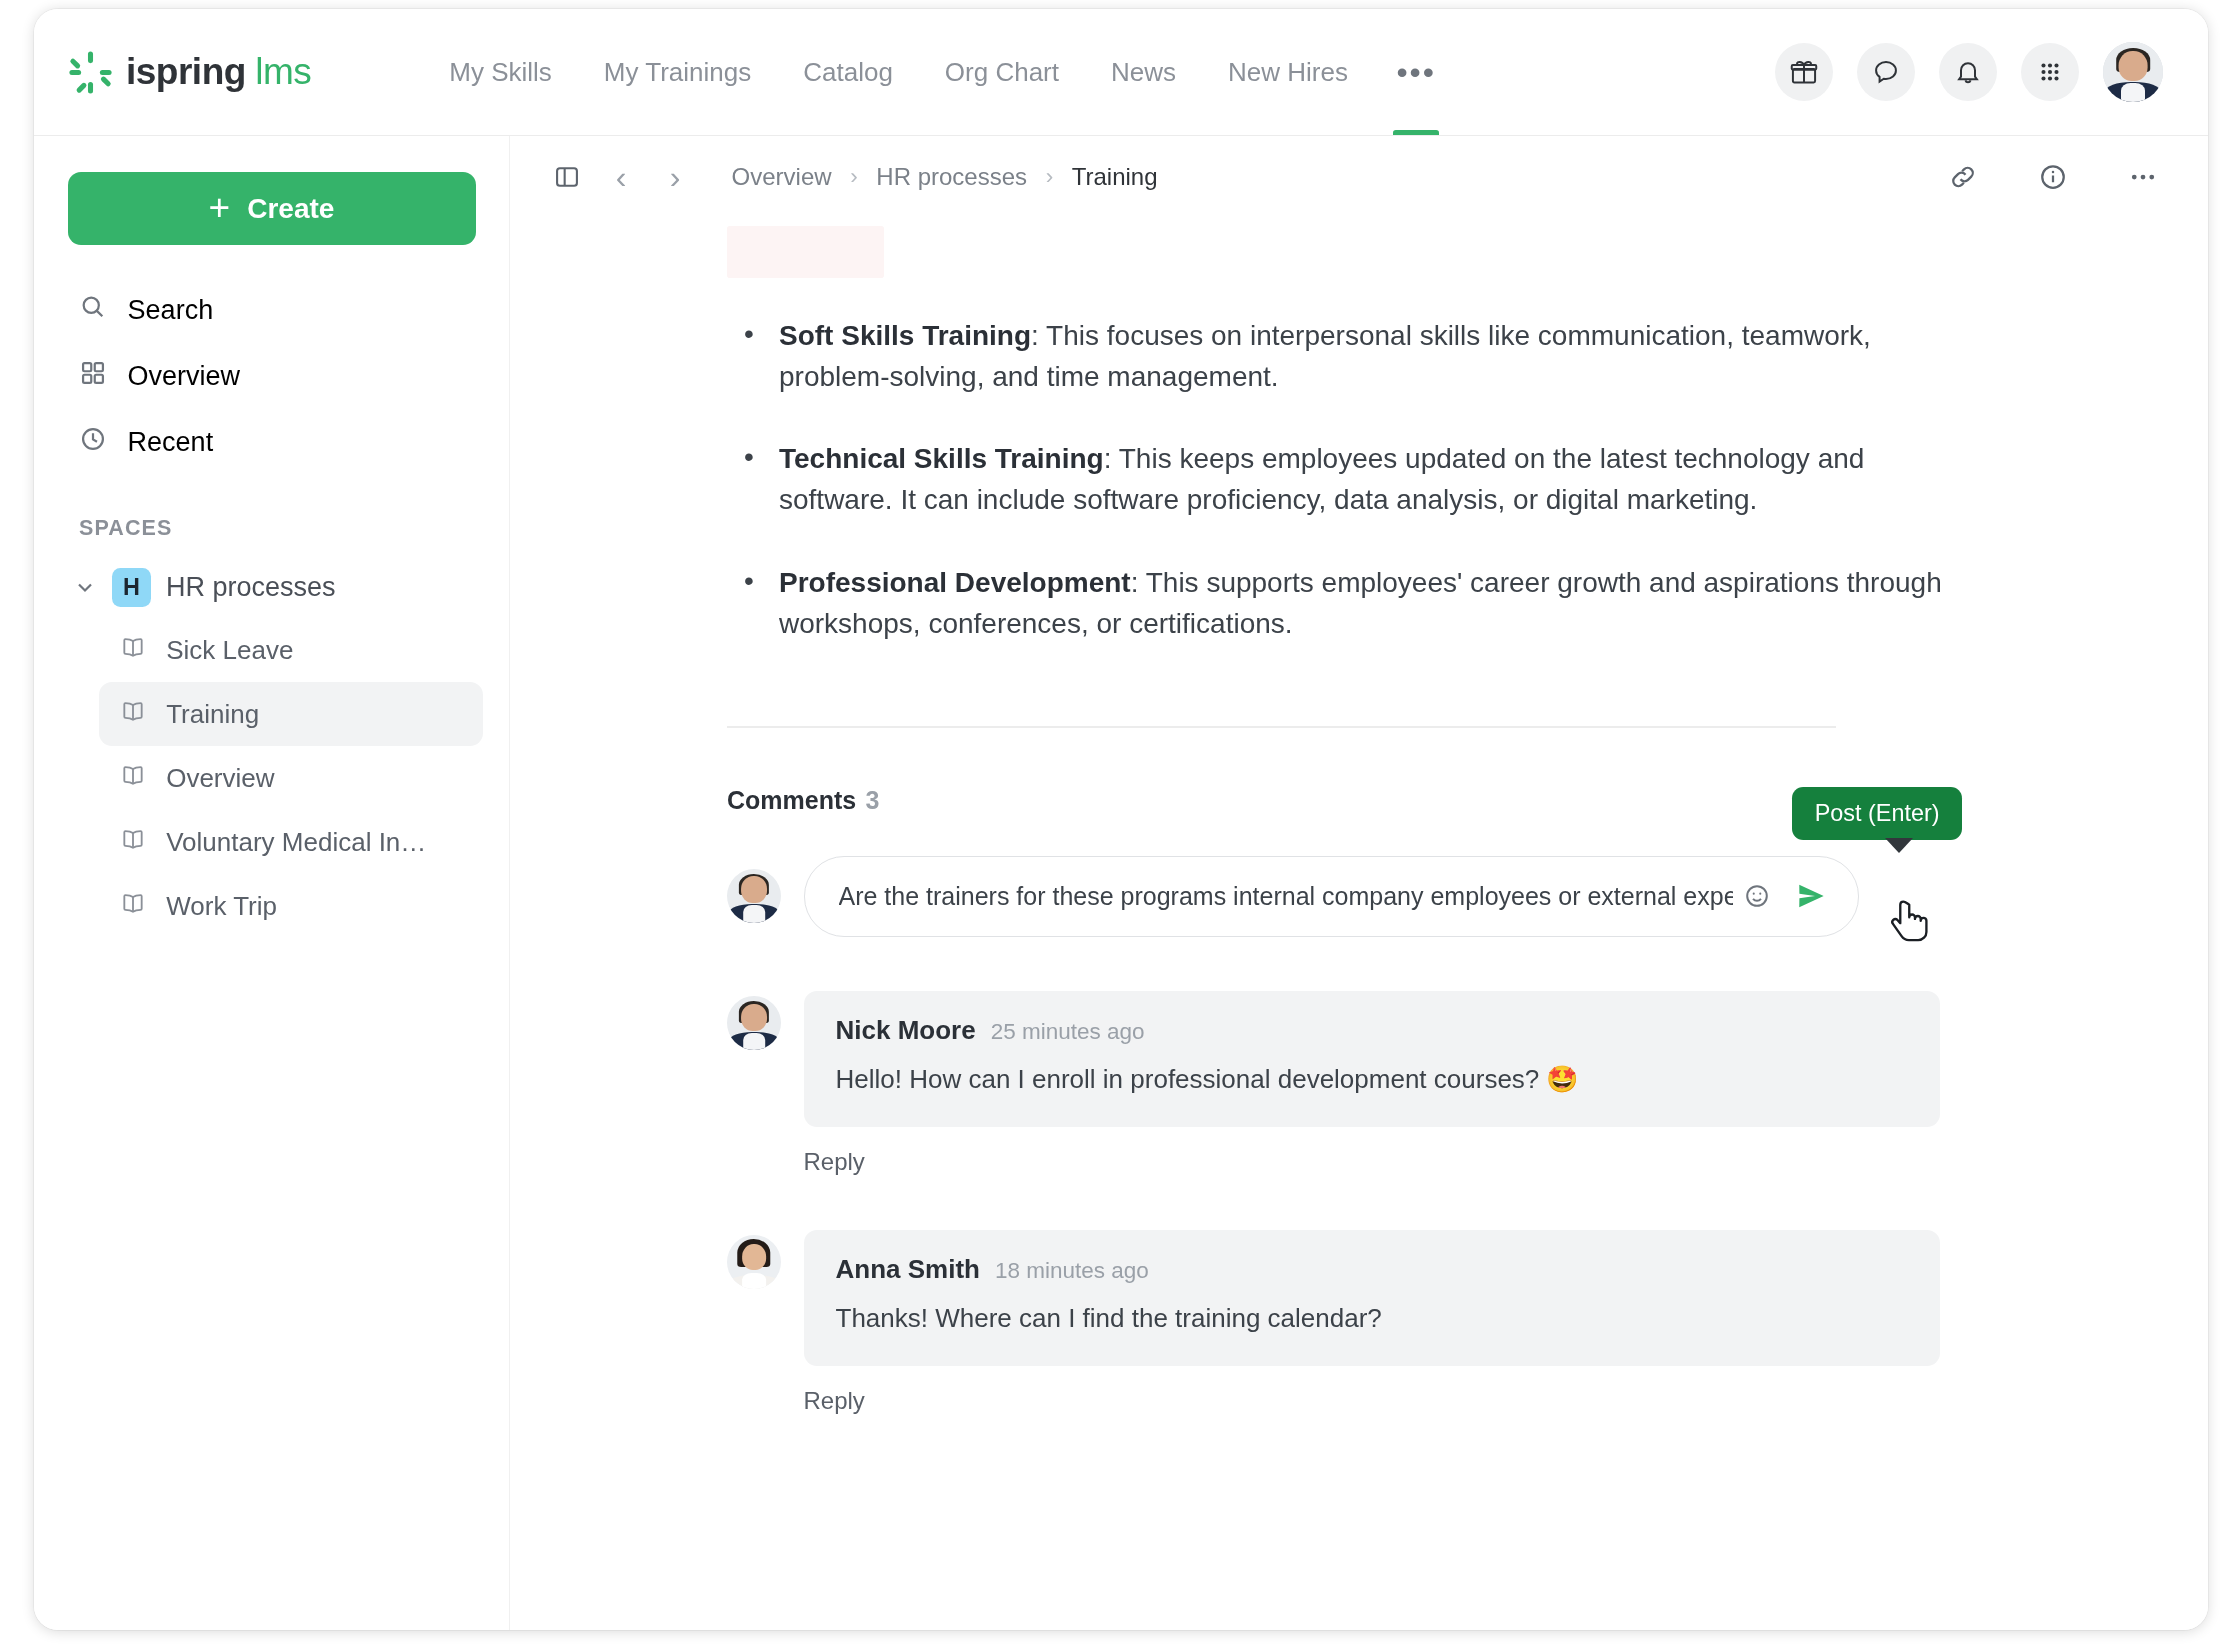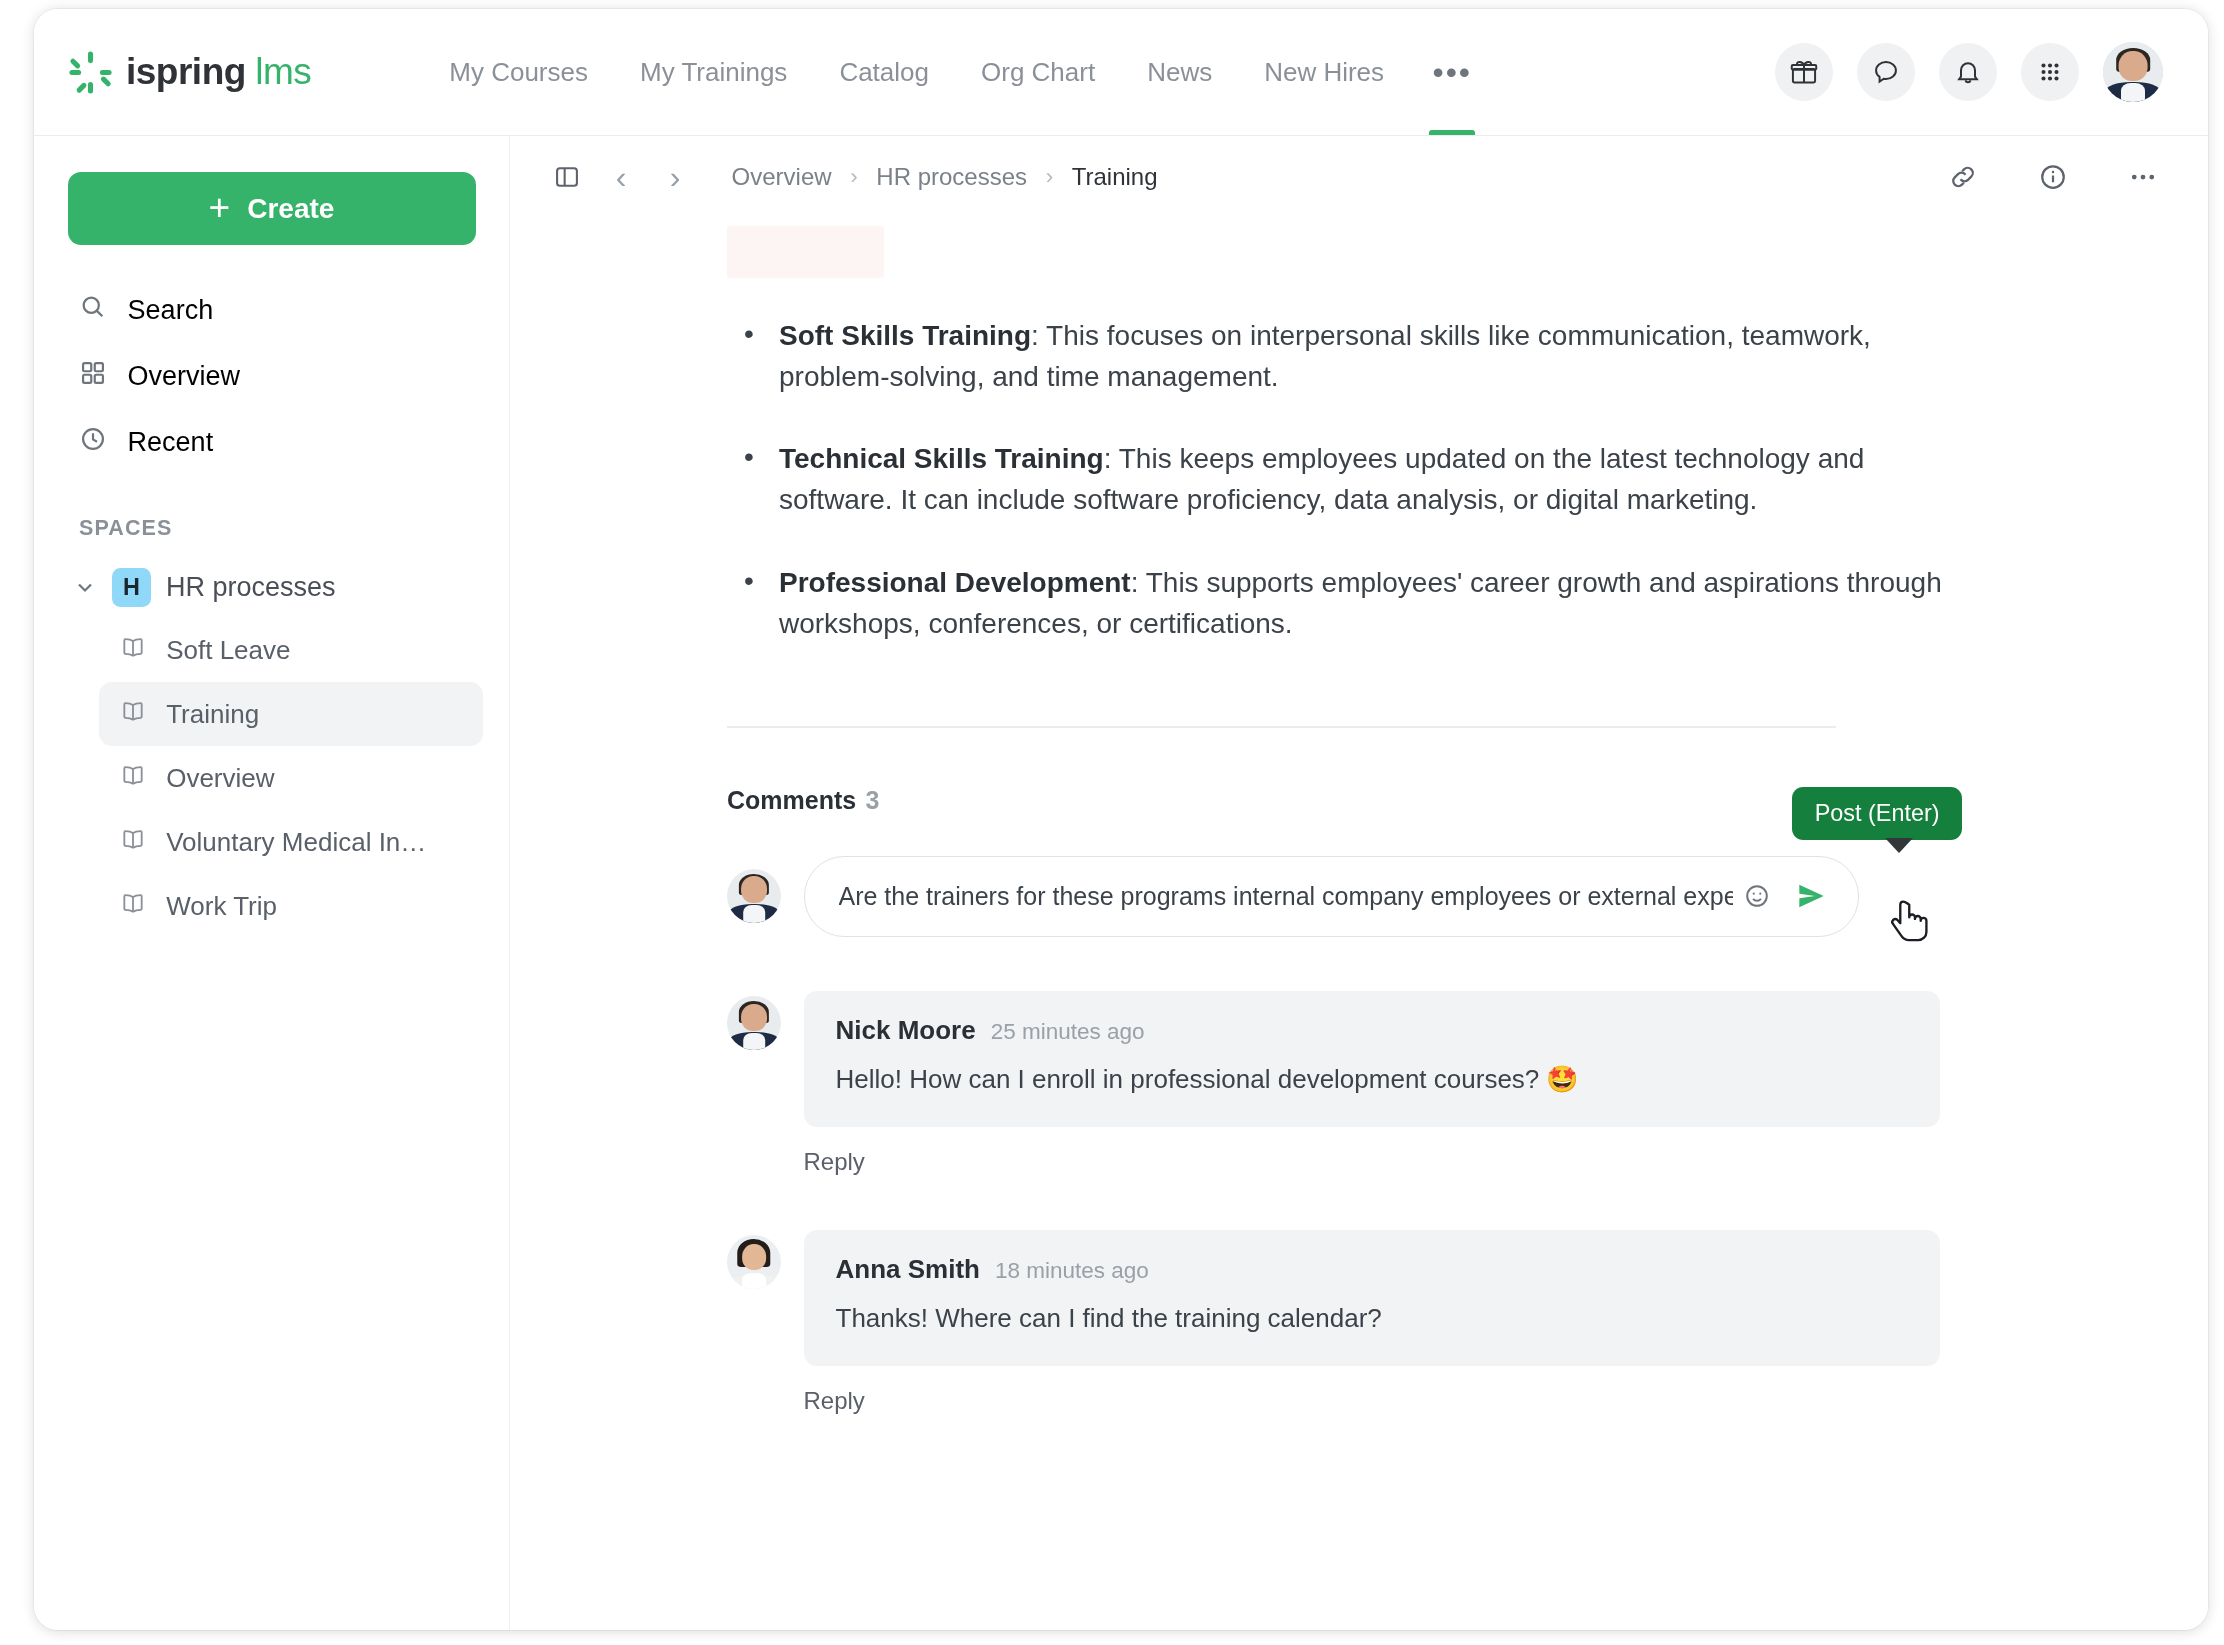--- a/index.html
+++ b/index.html
@@ -247,21 +247,21 @@
             <rect x="27.3" y="5.0" width="12.5" height="5.4" rx="2.7" transform="rotate(-45 33.5 7.7)" opacity="0"></rect>
           </g>
         </svg>
       </span>
       <span class="brand-text">
         <span>ispring</span><span class="lms">lms</span>
       </span>
     </div>
 
     <div class="mainnav">
-      <div class="nav-item">My Courses</div>
+      <div class="nav-item">My Skills</div>
       <div class="nav-item">My Trainings</div>
       <div class="nav-item">Catalog</div>
       <div class="nav-item">Org Chart</div>
       <div class="nav-item">News</div>
       <div class="nav-item">New Hires</div>
       <div class="nav-item dots active">•••</div>
     </div>
 
     <div class="topbar-right">
       <div class="icon-circle">
@@ -364,21 +364,21 @@
       </div>
 
       <div>
         <div class="page-item">
           <span>
             <svg viewBox="0 0 24 24" width="26" height="26" fill="none" stroke="#8b9098" stroke-width="1.7">
               <path d="M12 6.4C10.3 5.2 8.1 4.7 5 4.7c-.6 0-1 .4-1 1v11.6c0 .6.4 1 1 1 3.1 0 5.3.5 7 1.7 1.7-1.2 3.9-1.7 7-1.7.6 0 1-.4 1-1V5.7c0-.6-.4-1-1-1-3.1 0-5.3.5-7 1.7z"></path>
               <path d="M12 6.4v13.6"></path>
             </svg>
           </span>
-          <span>Soft Leave</span>
+          <span>Sick Leave</span>
         </div>
 
         <div class="page-item selected">
           <span>
             <svg viewBox="0 0 24 24" width="26" height="26" fill="none" stroke="#8b9098" stroke-width="1.7">
               <path d="M12 6.4C10.3 5.2 8.1 4.7 5 4.7c-.6 0-1 .4-1 1v11.6c0 .6.4 1 1 1 3.1 0 5.3.5 7 1.7 1.7-1.2 3.9-1.7 7-1.7.6 0 1-.4 1-1V5.7c0-.6-.4-1-1-1-3.1 0-5.3.5-7 1.7z"></path>
               <path d="M12 6.4v13.6"></path>
             </svg>
           </span>
           <span>Training</span>

